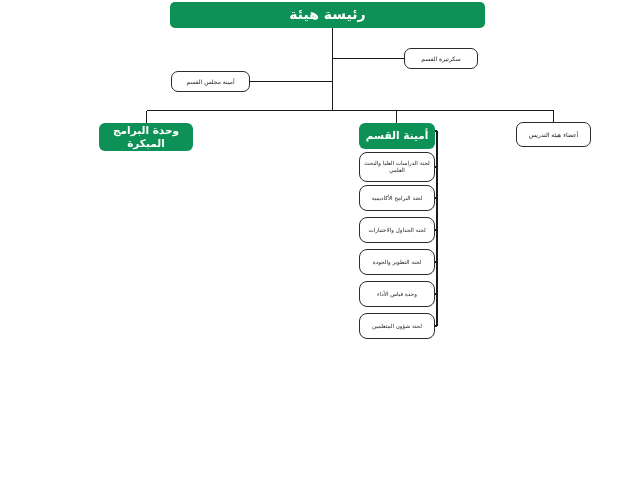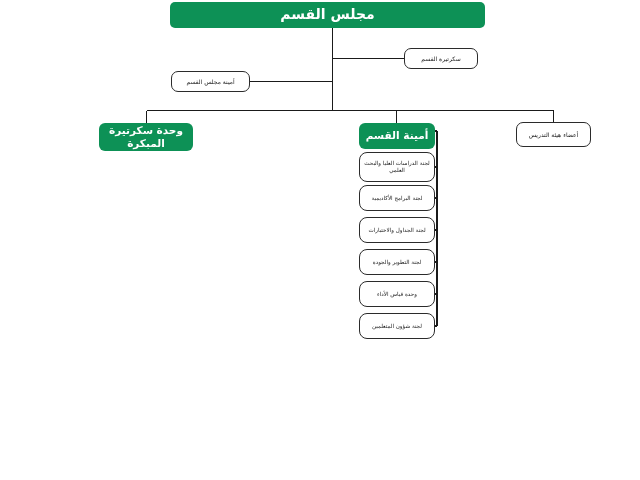--- a/index.html
+++ b/index.html
@@ -95,27 +95,27 @@
       <line x1="437" y1="131" x2="425" y2="131"></line>
       <line x1="437" y1="167" x2="425" y2="167"></line>
       <line x1="437" y1="198" x2="425" y2="198"></line>
       <line x1="437" y1="230" x2="425" y2="230"></line>
       <line x1="437" y1="262" x2="425" y2="262"></line>
       <line x1="437" y1="294" x2="425" y2="294"></line>
       <line x1="437" y1="326" x2="425" y2="326"></line>
     </g>
   </svg>
 
-  <div class="node node-root" style="left:170px; top:2px; width:315px; height:26px;">مجلس القسم</div>
+  <div class="node node-root" style="left:170px; top:2px; width:315px; height:26px;">رئيسة هيئة</div>
 
   <div class="node node-white" style="left:404px; top:48px; width:74px; height:21px;">سكرتيرة القسم</div>
 
   <div class="node node-white" style="left:171px; top:71px; width:79px; height:21px;">أمينة مجلس القسم</div>
 
-  <div class="node node-green" style="left:99px; top:123px; width:94px; height:28px;">وحدة سكرتيرة المبكرة</div>
+  <div class="node node-green" style="left:99px; top:123px; width:94px; height:28px;">وحدة البرامج المبكرة</div>
 
   <div class="node node-green" style="left:359px; top:123px; width:76px; height:26px;">أمينة القسم</div>
 
   <div class="node node-white" style="left:516px; top:122px; width:75px; height:25px;">أعضاء هيئة التدريس</div>
 
   <div class="node node-leaf" style="left:359px; top:152px; width:76px; height:30px;">لجنة الدراسات العليا والبحث العلمي</div>
 
   <div class="node node-leaf" style="left:359px; top:185px; width:76px; height:26px;">لجنة البرامج الأكاديمية</div>
 
   <div class="node node-leaf" style="left:359px; top:217px; width:76px; height:26px;">لجنة الجداول والاختبارات</div>

